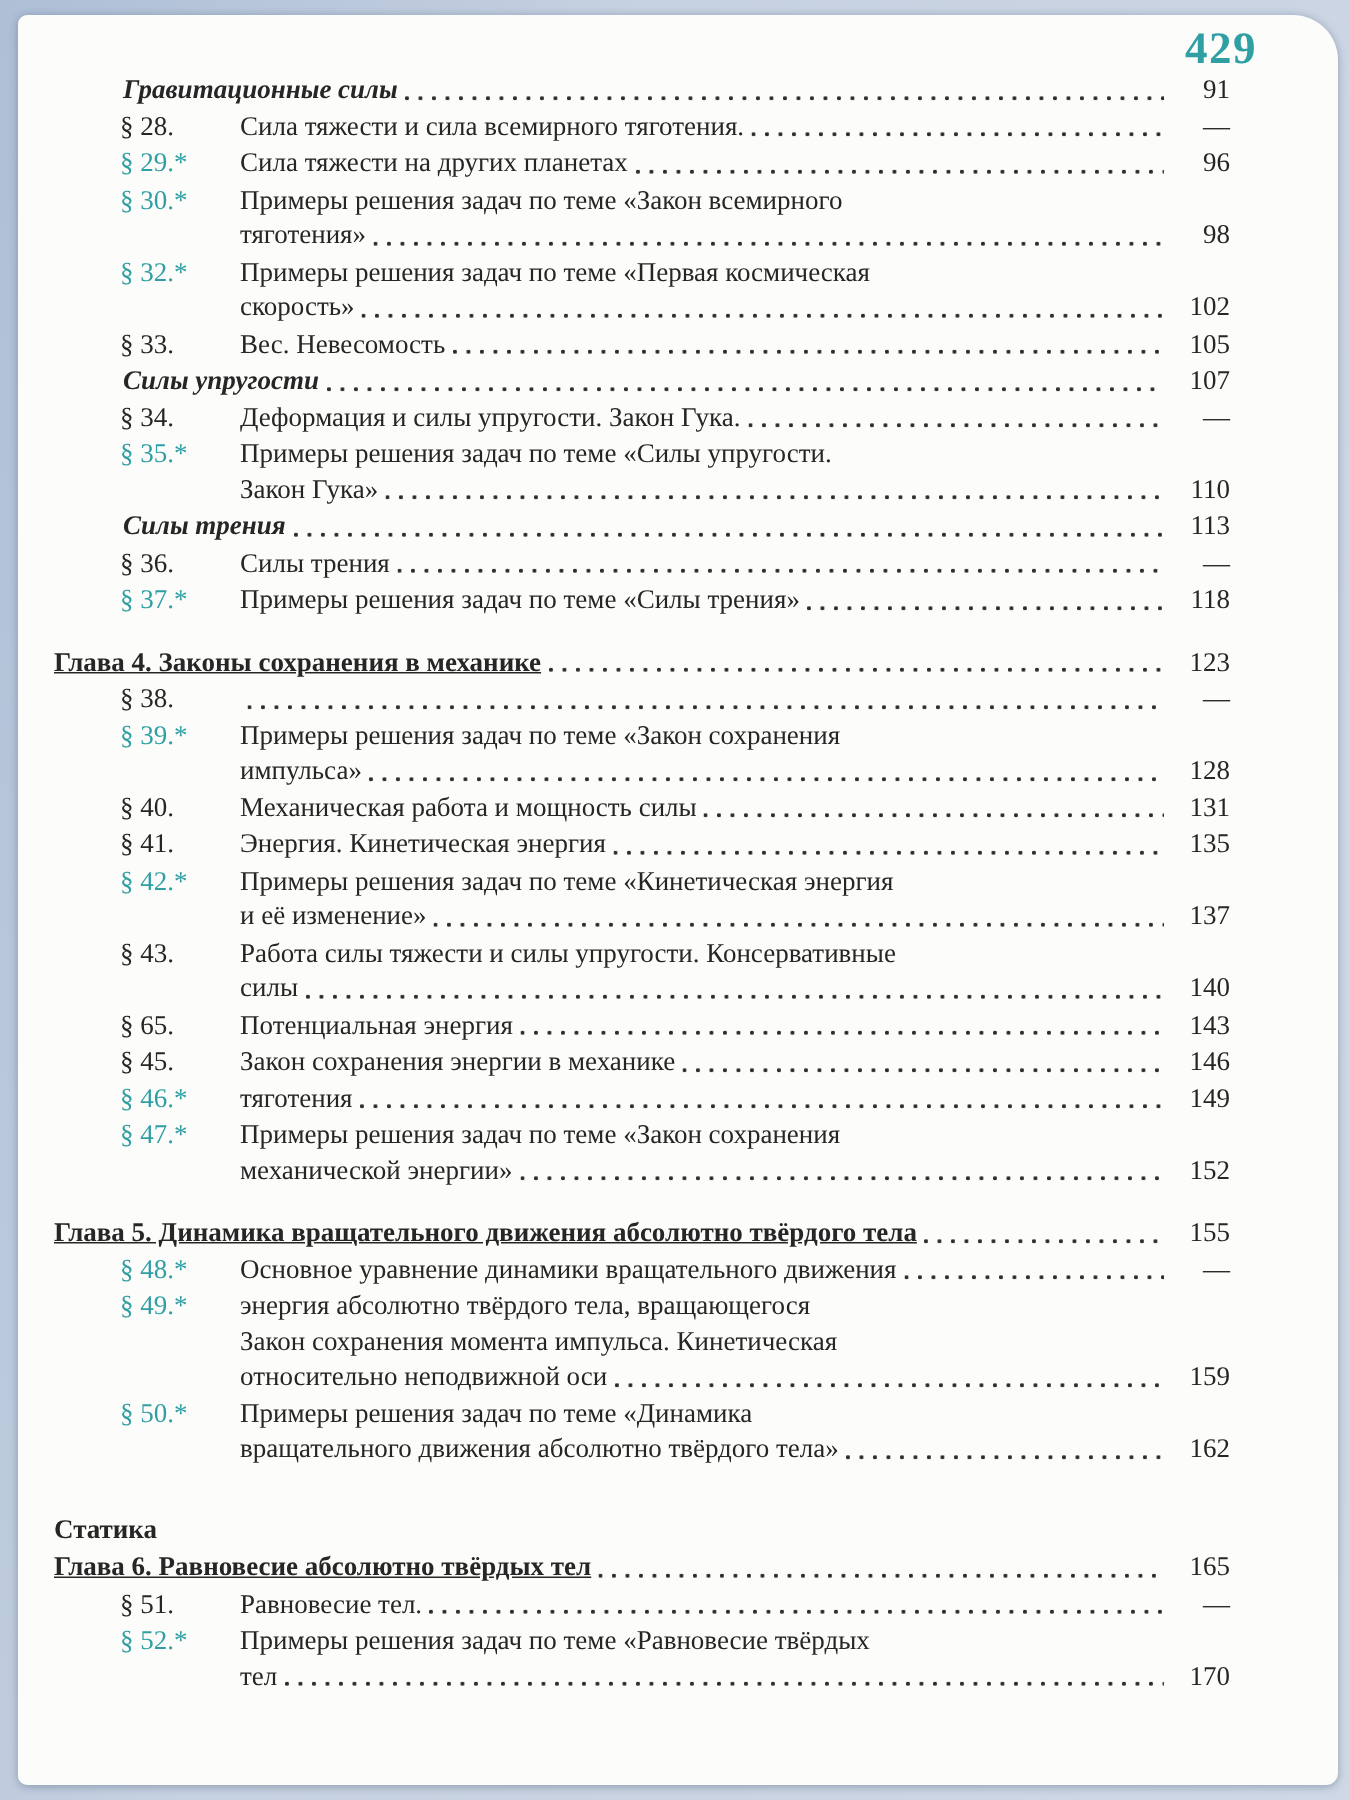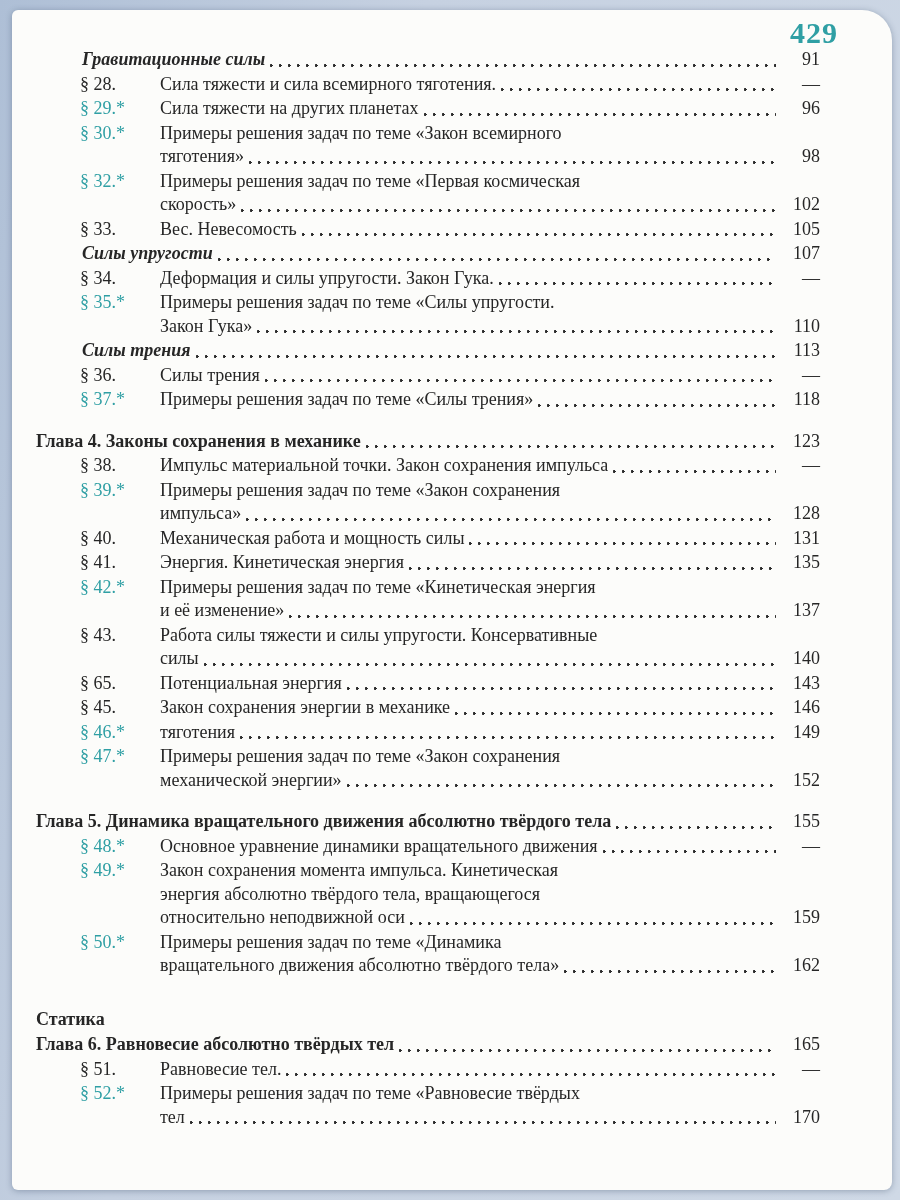--- a/index.html
+++ b/index.html
@@ -33,21 +33,21 @@
   .row.subhead{padding-left:46px;}
   .row.chapter{margin-top:18px;}
   .row.part{margin-top:30px;}
   .row.part + .row.chapter{margin-top:2px;}
   .num{flex:none;width:80px;white-space:nowrap;}
   .num.star{color:var(--accent);}
   .body{flex:1;min-width:0;}
   .line{display:flex;align-items:baseline;}
   .txt{white-space:nowrap;}
   .subhead .txt{font-weight:bold;font-style:italic;text-align:right;}
-  .chapter .txt{font-weight:bold;}
+  .chapter .txt{font-weight:bold;text-decoration:underline;}
   .part .txt{font-weight:bold;}
   .leader{
     flex:1;min-width:8px;
     align-self:flex-end;height:5px;margin:0 4px 4px 5px;
     background-image:radial-gradient(circle at 1.3px 2.5px,#2d2d2d 1.25px,rgba(0,0,0,0) 1.5px);
     background-size:9px 5px;background-repeat:repeat-x;background-position:left bottom;
   }
   .pg{flex:none;margin-left:4px;min-width:36px;text-align:right;white-space:nowrap;}
 </style>
 </head>
@@ -188,21 +188,20 @@
             <span class="txt">Глава 4. Законы сохранения в механике</span>
             <span class="leader"></span>
             <span class="pg">123</span>
           </div>
         </div>
       </div>
       <div class="row section">
         <span class="num">§ 38.</span>
         <div class="body">
           <div class="line">
-            <span class="txt">Импульс материальной точки. Закон сохранения импульса</span>
             <span class="leader"></span>
             <span class="pg">—</span>
           </div>
         </div>
       </div>
       <div class="row section">
         <span class="num star">§ 39.*</span>
         <div class="body">
           <div class="line">
             <span class="txt">Примеры решения задач по теме «Закон сохранения</span>
@@ -319,24 +318,24 @@
             <span class="txt">Основное уравнение динамики вращательного движения</span>
             <span class="leader"></span>
             <span class="pg">—</span>
           </div>
         </div>
       </div>
       <div class="row section">
         <span class="num star">§ 49.*</span>
         <div class="body">
           <div class="line">
+            <span class="txt">энергия абсолютно твёрдого тела, вращающегося</span>
+          </div>
+          <div class="line">
             <span class="txt">Закон сохранения момента импульса. Кинетическая</span>
-          </div>
-          <div class="line">
-            <span class="txt">энергия абсолютно твёрдого тела, вращающегося</span>
           </div>
           <div class="line">
             <span class="txt">относительно неподвижной оси</span>
             <span class="leader"></span>
             <span class="pg">159</span>
           </div>
         </div>
       </div>
       <div class="row section">
         <span class="num star">§ 50.*</span>

